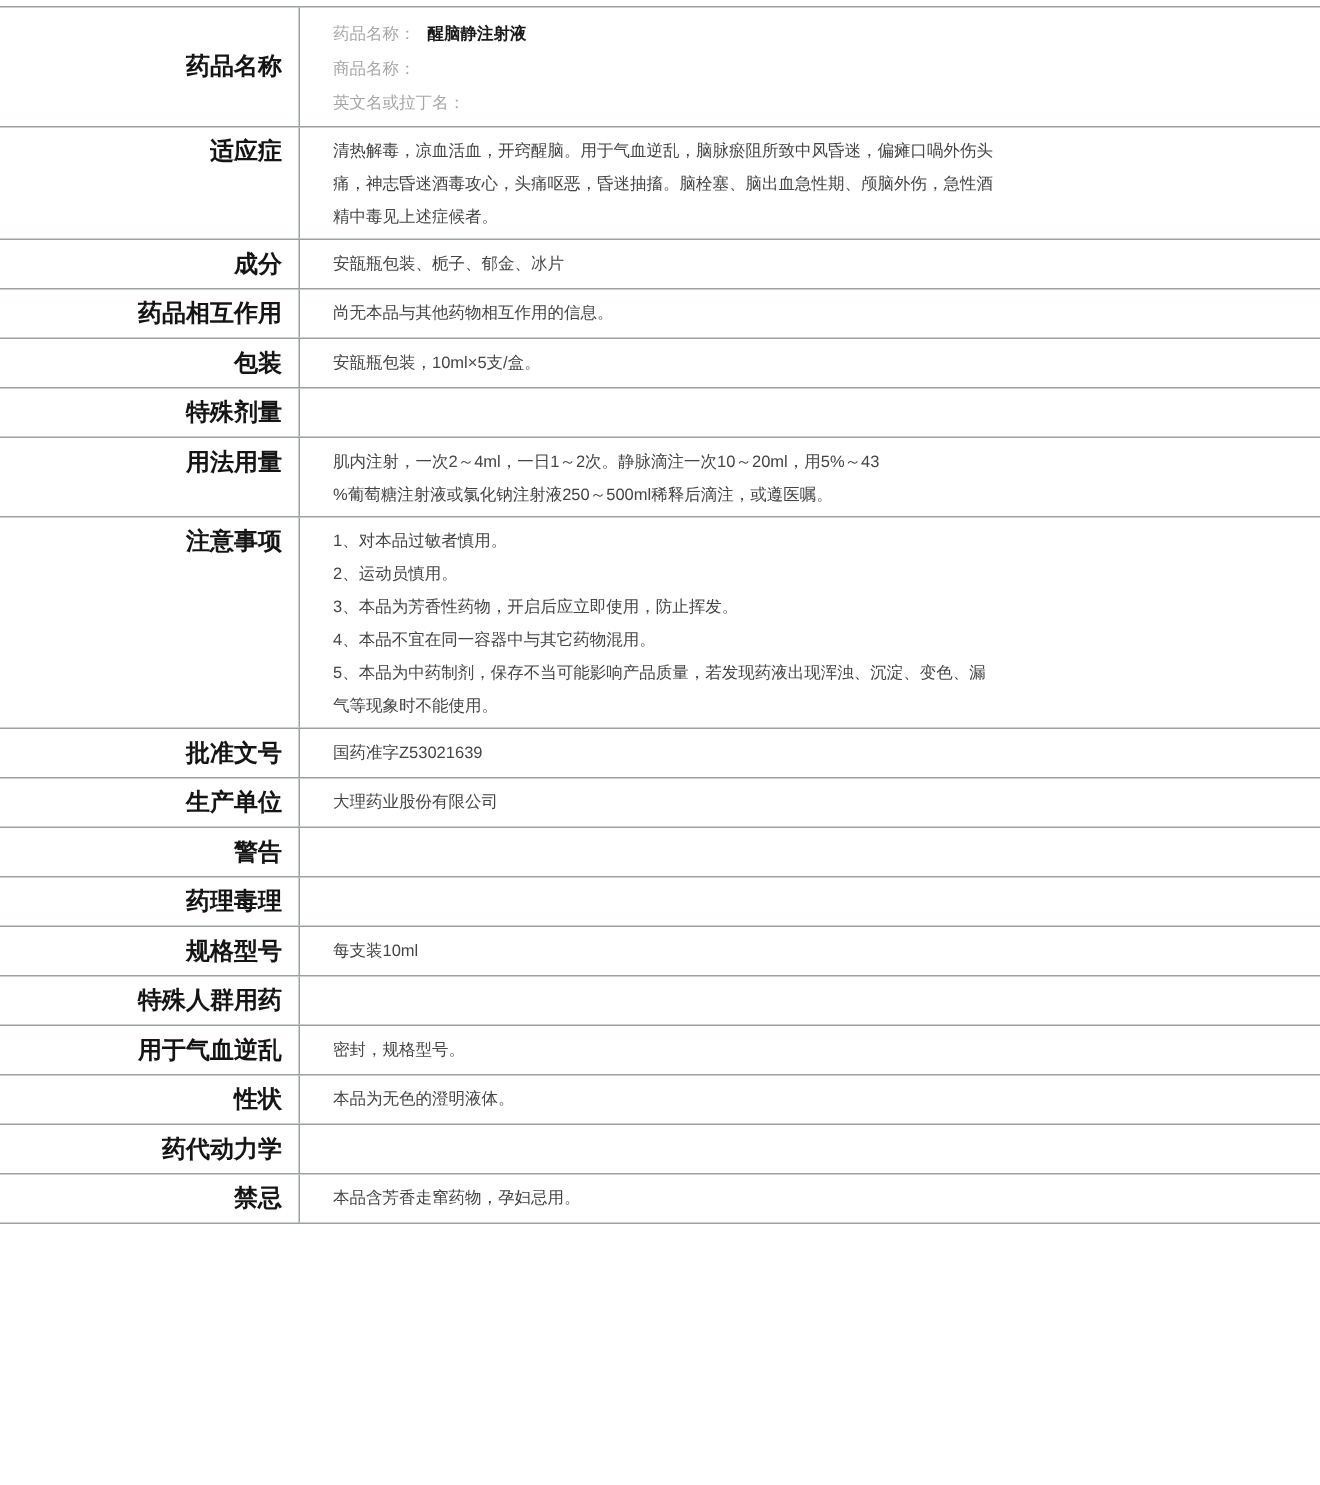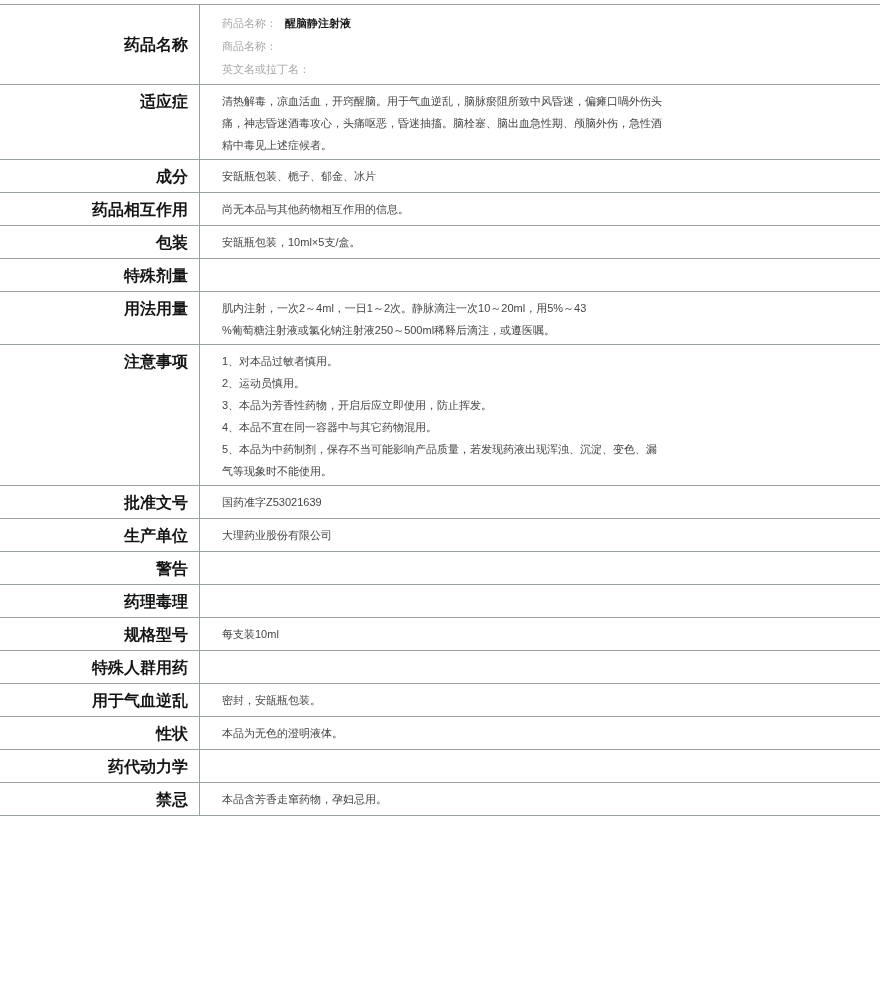--- a/index.html
+++ b/index.html
@@ -154,21 +154,21 @@
     <div class="content-cell">每支装10ml</div>
   </div>
 
   <div class="row">
     <div class="label-cell">特殊人群用药</div>
     <div class="content-cell"></div>
   </div>
 
   <div class="row">
     <div class="label-cell">用于气血逆乱</div>
-    <div class="content-cell">密封，安瓿瓶包装。</div>
+    <div class="content-cell">密封，规格型号。</div>
   </div>
 
   <div class="row">
     <div class="label-cell">性状</div>
     <div class="content-cell">本品为无色的澄明液体。</div>
   </div>
 
   <div class="row">
     <div class="label-cell">药代动力学</div>
     <div class="content-cell"></div>

